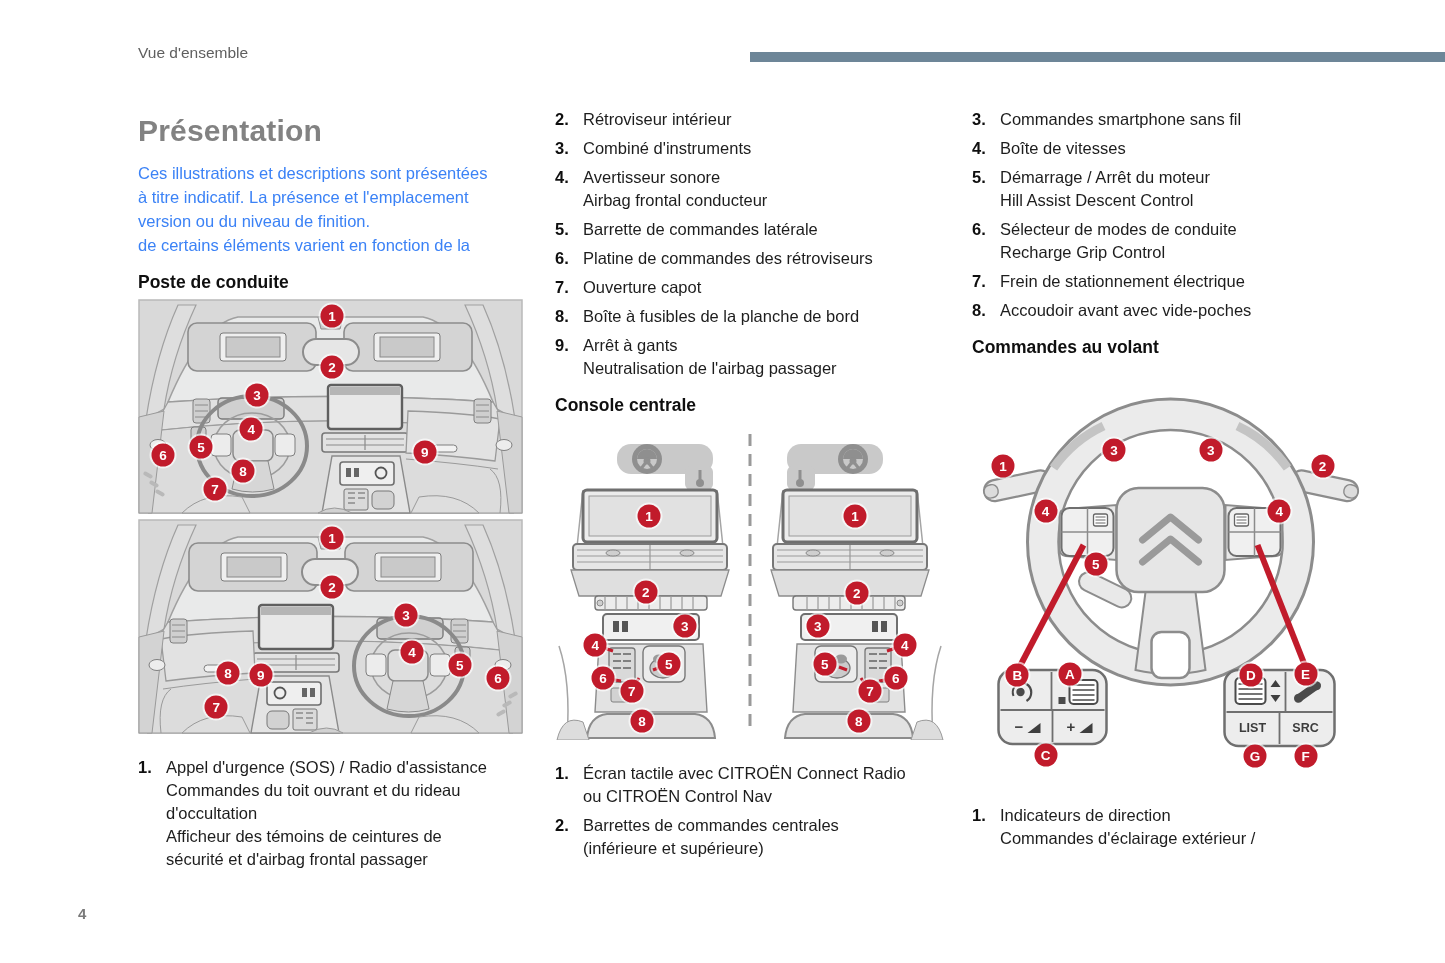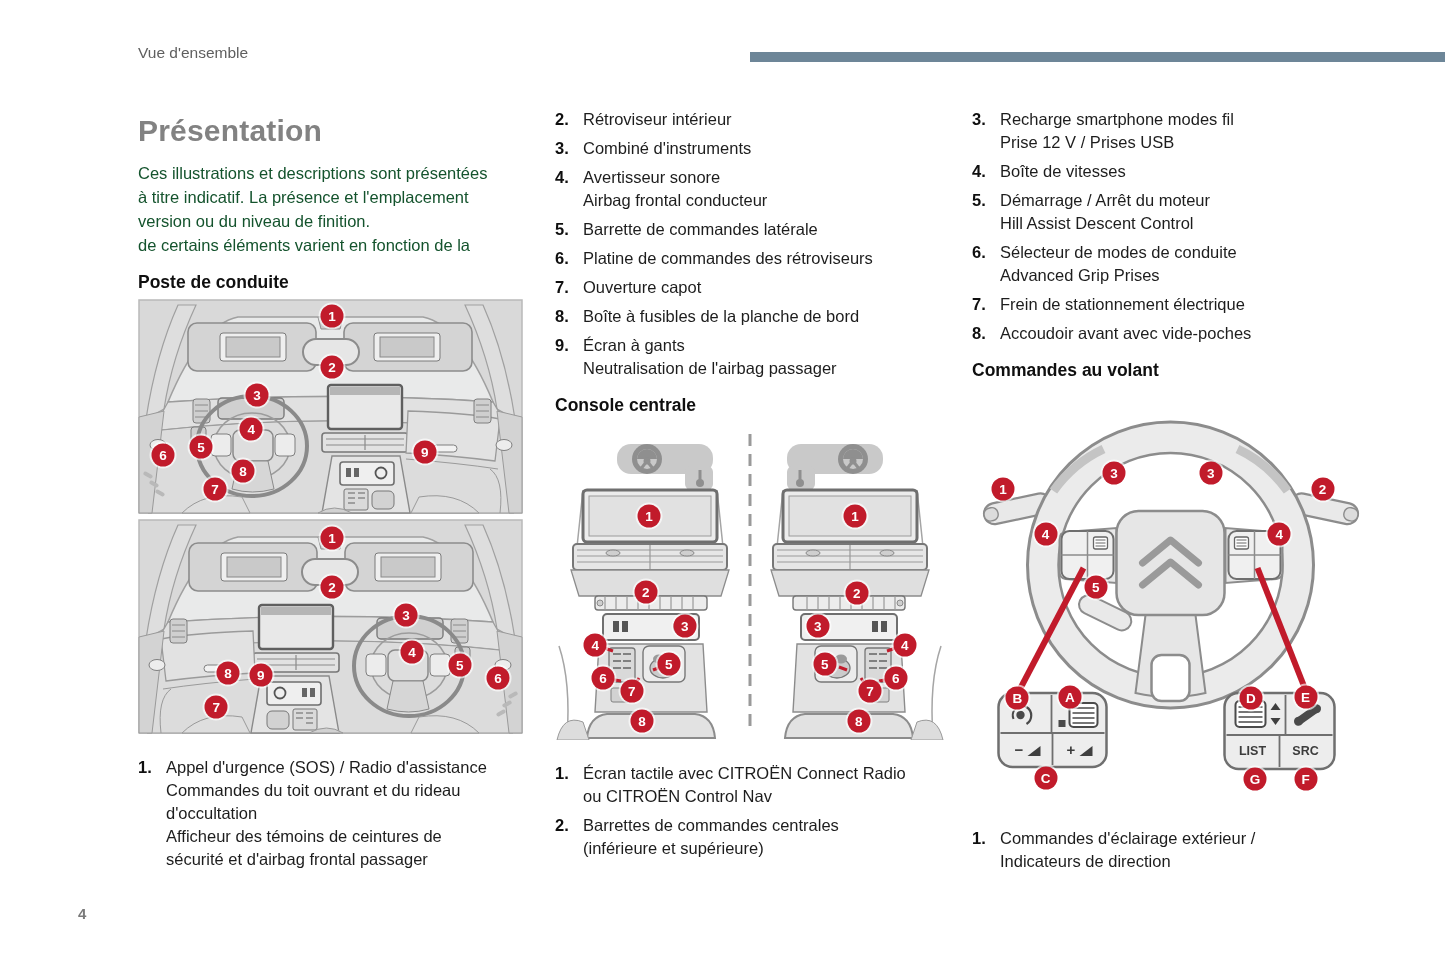--- a/index.html
+++ b/index.html
@@ -7,21 +7,21 @@
         font-family:"Liberation Sans",sans-serif;color:#1d1d1d;text-decoration:underline;}
   .breadcrumb{position:absolute;left:138px;top:44px;font-size:15.5px;color:#5f5f5f;}
   .top-rule{position:absolute;left:750px;right:0;top:52px;height:10px;background:#6d8698;}
   .pagenum{position:absolute;left:78px;top:905px;font-size:15px;font-weight:700;color:#7a7a7a;}
   .col{position:absolute;top:88px;}
   .col1{left:138px;width:392px;margin-top:25px;}
   .col2{left:555px;width:390px;top:100px;}
   .col3{left:972px;width:403px;top:100px;}
   h1{margin:0 0 12px 0;font-size:30px;line-height:36px;font-weight:700;color:#828282;letter-spacing:.2px;}
   h2{margin:14px 0 6px 0;font-size:17.5px;line-height:22px;font-weight:700;color:#0f0f0f;}
-  .intro{font-size:16.5px;line-height:24px;color:#14532d;}
+  .intro{font-size:16.5px;line-height:24px;color:#3b82f6;}
   .list{padding-top:8px;}
   .item{display:flex;margin-bottom:6px;font-size:16.5px;line-height:23px;}
   .item .num{flex:0 0 28px;font-weight:700;color:#0f0f0f;}
   .item .itxt{flex:1;}
   .figure{position:relative;margin-top:6px;}
   .fig-dash{width:385px;height:215px;}
   .fig-dash+.fig-dash{margin-top:5px;}
   .fig-console{width:390px;height:312px;margin-top:12px;}
   .fig-wheel{width:398px;height:412px;margin-top:12px;}
   .list-after-fig{margin-top:14px;}
@@ -191,21 +191,21 @@
         </div>
         <div class="item">
           <span class="num">8.</span>
           <span class="itxt">
             <div class="tline">Boîte à fusibles de la planche de bord</div>
           </span>
         </div>
         <div class="item">
           <span class="num">9.</span>
           <span class="itxt">
-            <div class="tline">Écran à gants</div>
+            <div class="tline">Arrêt à gants</div>
             <div class="tline">Neutralisation de l'airbag passager</div>
           </span>
         </div>
       </div>
 
     <h2>Console centrale</h2>
 
     <div class="figure fig-console">
       <svg viewBox="0 0 390 312">
         <defs>
@@ -289,42 +289,41 @@
           </span>
         </div>
       </div>
   </section>
 
   <section class="col col3">
     <div class="list">
         <div class="item">
           <span class="num">3.</span>
           <span class="itxt">
-            <div class="tline">Recharge smartphone modes fil</div>
-            <div class="tline">Prise 12 V / Prises USB</div>
+            <div class="tline">Commandes smartphone sans fil</div>
           </span>
         </div>
         <div class="item">
           <span class="num">4.</span>
           <span class="itxt">
             <div class="tline">Boîte de vitesses</div>
           </span>
         </div>
         <div class="item">
           <span class="num">5.</span>
           <span class="itxt">
             <div class="tline">Démarrage / Arrêt du moteur</div>
             <div class="tline">Hill Assist Descent Control</div>
           </span>
         </div>
         <div class="item">
           <span class="num">6.</span>
           <span class="itxt">
             <div class="tline">Sélecteur de modes de conduite</div>
-            <div class="tline">Advanced Grip Prises</div>
+            <div class="tline">Recharge Grip Control</div>
           </span>
         </div>
         <div class="item">
           <span class="num">7.</span>
           <span class="itxt">
             <div class="tline">Frein de stationnement électrique</div>
           </span>
         </div>
         <div class="item">
           <span class="num">8.</span>
@@ -440,21 +439,21 @@
         <span class="callout" style="left: 70.1%; top: 74%;">D</span>
         <span class="callout" style="left: 83.8%; top: 73.8%;">E</span>
         <span class="callout" style="left: 71.1%; top: 93.7%;">G</span>
         <span class="callout" style="left: 83.8%; top: 93.7%;">F</span>
       </div>
 
     <div class="list list-after-fig">
         <div class="item">
           <span class="num">1.</span>
           <span class="itxt">
+            <div class="tline">Indicateurs de direction</div>
             <div class="tline">Commandes d'éclairage extérieur /</div>
-            <div class="tline">Indicateurs de direction</div>
           </span>
         </div>
       </div>
   </section>
 
   <div class="pagenum">4</div>
 </div>
 
 </body></html>

